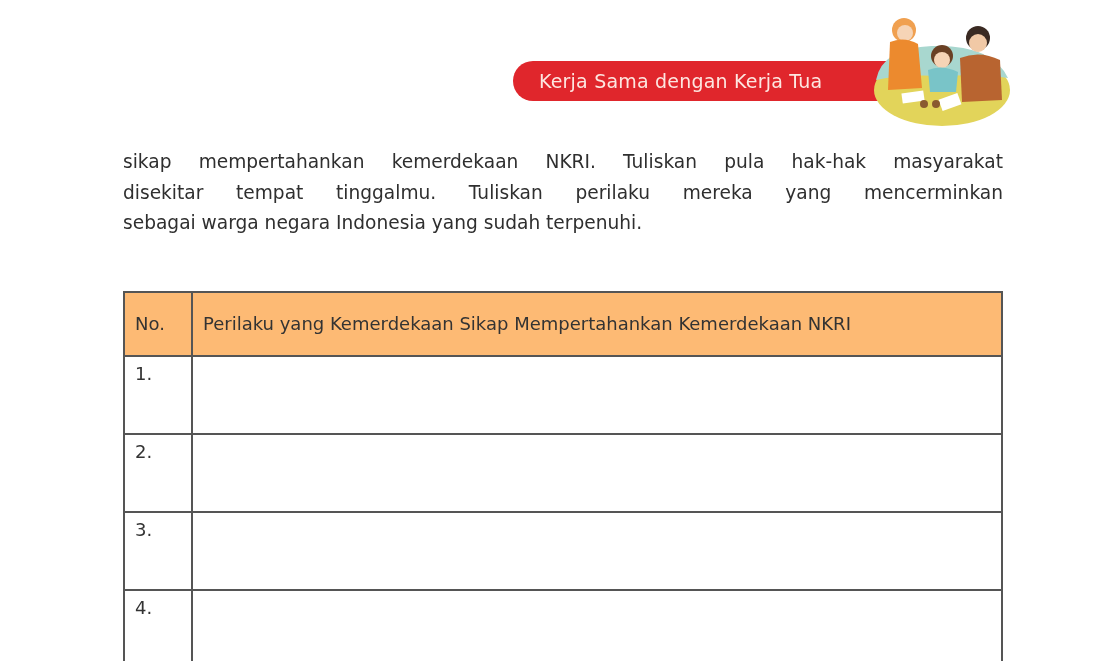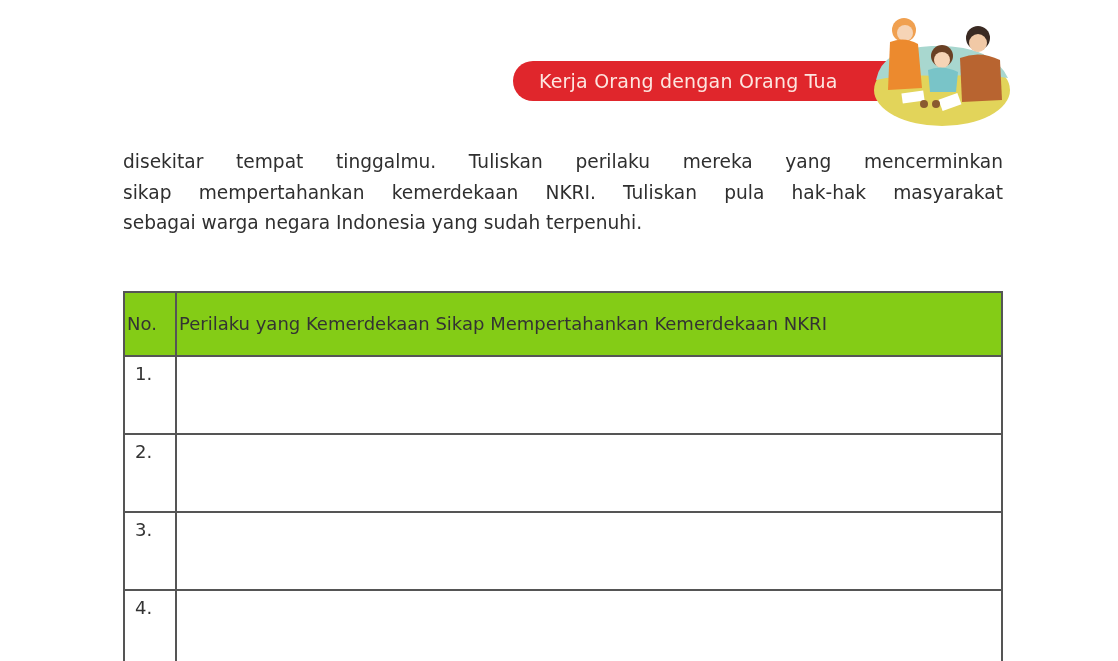--- a/index.html
+++ b/index.html
@@ -22,32 +22,32 @@
       font-size: 18.6px; line-height: 30.5px; text-align: justify; color: #2f2f2f;
     }
     .paragraph span.line { display: block; text-align: justify; text-align-last: justify; }
     .paragraph span.line.last { text-align-last: left; }
     table.worksheet {
       position: absolute; left: 123px; top: 291px; width: 880px;
       border-collapse: collapse; font-size: 18px; color: #333;
     }
     table.worksheet th, table.worksheet td { border: 2px solid #555555; vertical-align: top; }
     table.worksheet thead th {
-      background: #84cc16; height: 62px; text-align: left; font-weight: normal;
-      vertical-align: middle; padding: 0 2px; line-height: 24px; color: #333;
+      background: #fdba74; height: 62px; text-align: left; font-weight: normal;
+      vertical-align: middle; padding: 0 10px; line-height: 24px; color: #333;
     }
     table.worksheet th.col-no { width: 46px; }
     table.worksheet tbody td { height: 64px; padding: 6px 10px; }
     table.worksheet tbody td.no-cell { font-weight: normal; }
   </style>
 </head>
 <body>
 
 <div class="banner">
-  <span class="banner-label">Kerja Orang dengan Orang Tua</span>
+  <span class="banner-label">Kerja Sama dengan Kerja Tua</span>
 </div>
 
 <svg class="illustration" viewBox="0 0 150 120">
   <ellipse cx="80" cy="82" rx="68" ry="36" fill="#e2d45a"></ellipse>
   <path d="M14 72 Q20 40 70 38 Q130 36 146 70 Q120 66 80 68 Q40 66 14 72Z" fill="#a8d7cf"></path>
 
   <circle cx="42" cy="22" r="12" fill="#f0a050"></circle>
   <circle cx="43" cy="25" r="8" fill="#f6d4b6"></circle>
   <path d="M28 34 Q42 28 56 36 L60 80 L26 82Z" fill="#ec8a2e"></path>
 
@@ -59,22 +59,22 @@
   <circle cx="116" cy="35" r="9" fill="#f1c9a6"></circle>
   <path d="M98 50 Q118 42 138 52 L140 92 L100 94Z" fill="#b86430"></path>
 
   <rect x="40" y="84" width="22" height="10" fill="#ffffff" transform="rotate(-8 51 89)"></rect>
   <rect x="78" y="88" width="20" height="12" fill="#ffffff" transform="rotate(-20 88 94)"></rect>
   <circle cx="62" cy="96" r="4" fill="#8a5a30"></circle>
   <circle cx="74" cy="96" r="4" fill="#8a5a30"></circle>
 </svg>
 
 <div class="paragraph">
+  <span class="line">sikap mempertahankan kemerdekaan NKRI. Tuliskan pula hak-hak masyarakat</span>
   <span class="line">disekitar tempat tinggalmu. Tuliskan perilaku mereka yang mencerminkan</span>
-  <span class="line">sikap mempertahankan kemerdekaan NKRI. Tuliskan pula hak-hak masyarakat</span>
   <span class="line last">sebagai warga negara Indonesia yang sudah terpenuhi.</span>
 </div>
 
 <table class="worksheet">
   <thead>
     <tr>
       <th class="col-no">No.</th>
       <th>Perilaku yang Kemerdekaan Sikap Mempertahankan Kemerdekaan NKRI</th>
     </tr>
   </thead>

